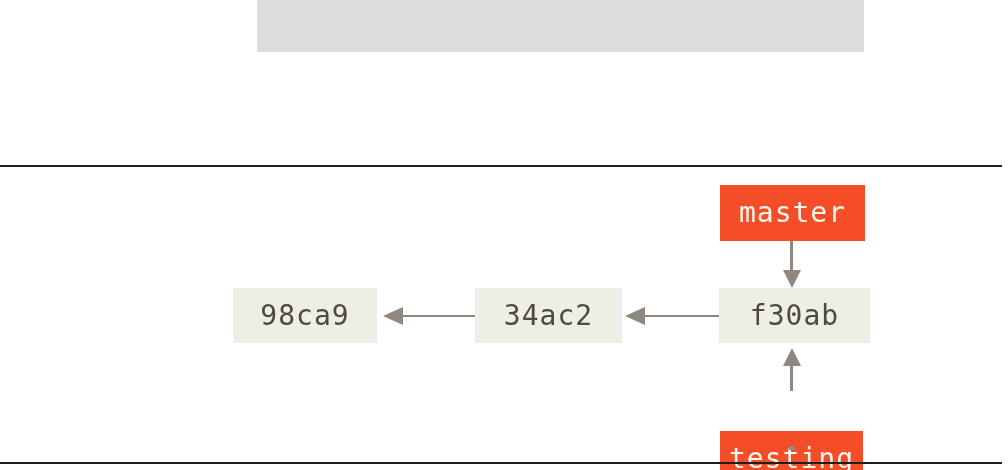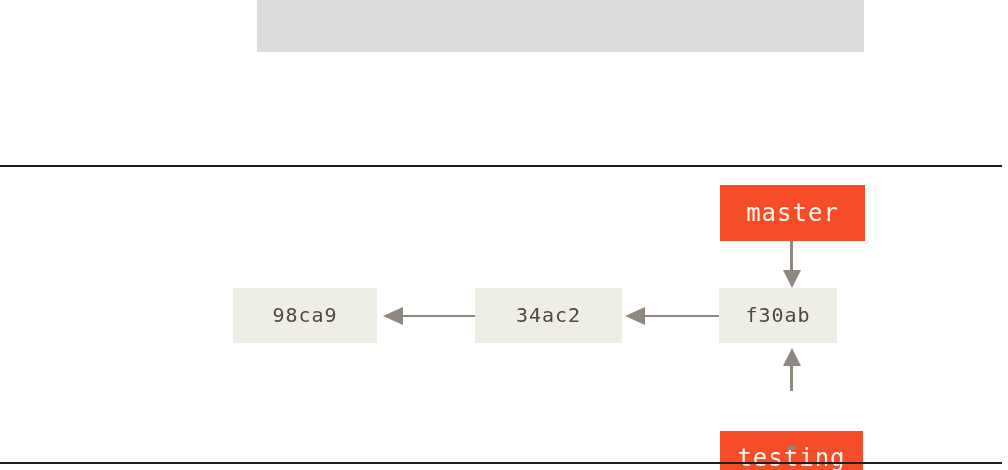--- a/index.html
+++ b/index.html
@@ -34,37 +34,37 @@
   .hrule.top { top: 165px; }
   .hrule.bottom { top: 462px; }
 
   
   .commit {
     position: absolute;
     top: 288px;
     height: 55px;
     background: #efeee6;
     color: #4e4a42;
-    font-size: 20px;
+    font-size: 28px;
     line-height: 55px;
     text-align: center;
     letter-spacing: 1px;
   }
   .commit.c0 { left: 233px; width: 144px; }
   .commit.c1 { left: 475px; width: 147px; }
-  .commit.c2 { left: 719px; width: 118px; }
+  .commit.c2 { left: 719px; width: 151px; }
 
   
   .branch {
     position: absolute;
     width: 145px;
     height: 56px;
     background: #f44d28;
     color: #f7f4ee;
-    font-size: 24px;
+    font-size: 28px;
     line-height: 56px;
     text-align: center;
     letter-spacing: 1px;
   }
   .branch.master  { left: 720px; top: 185px; }
   .branch.testing { left: 720px; top: 391px; width: 143px; height: 55px; line-height: 55px; margin-top: 40px; }
 
   
   .arrow-line-h {
     position: absolute;

